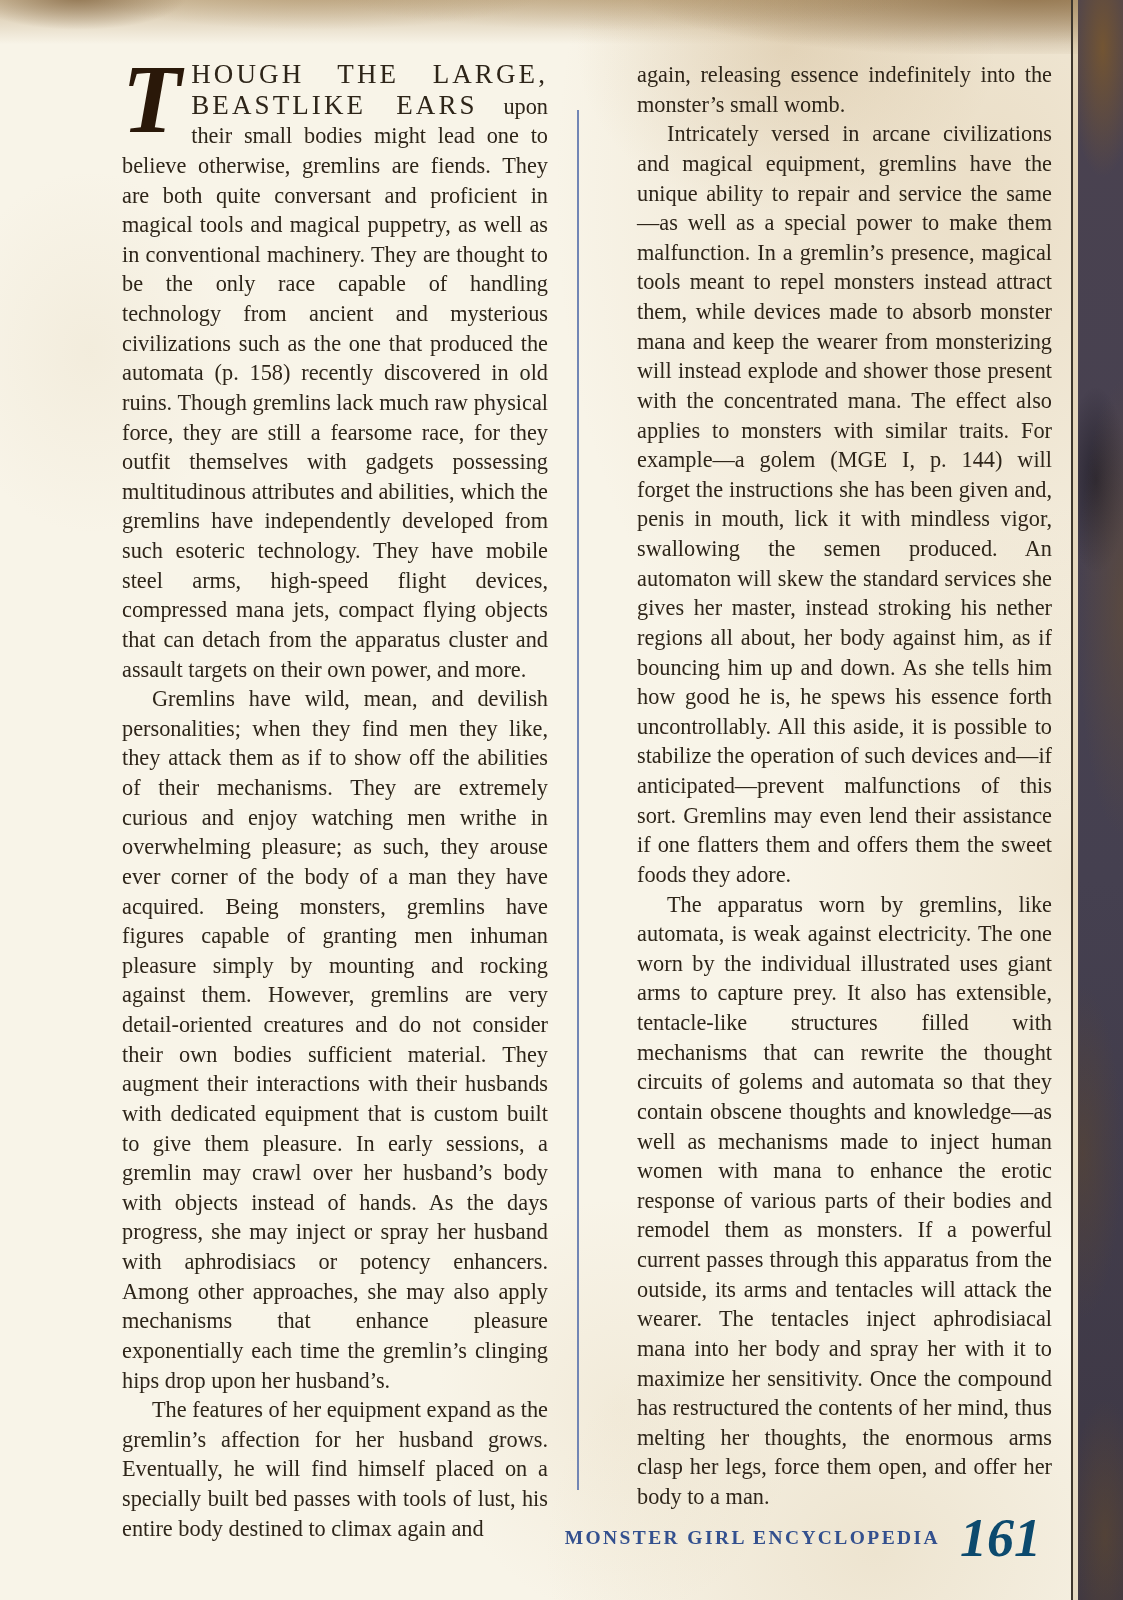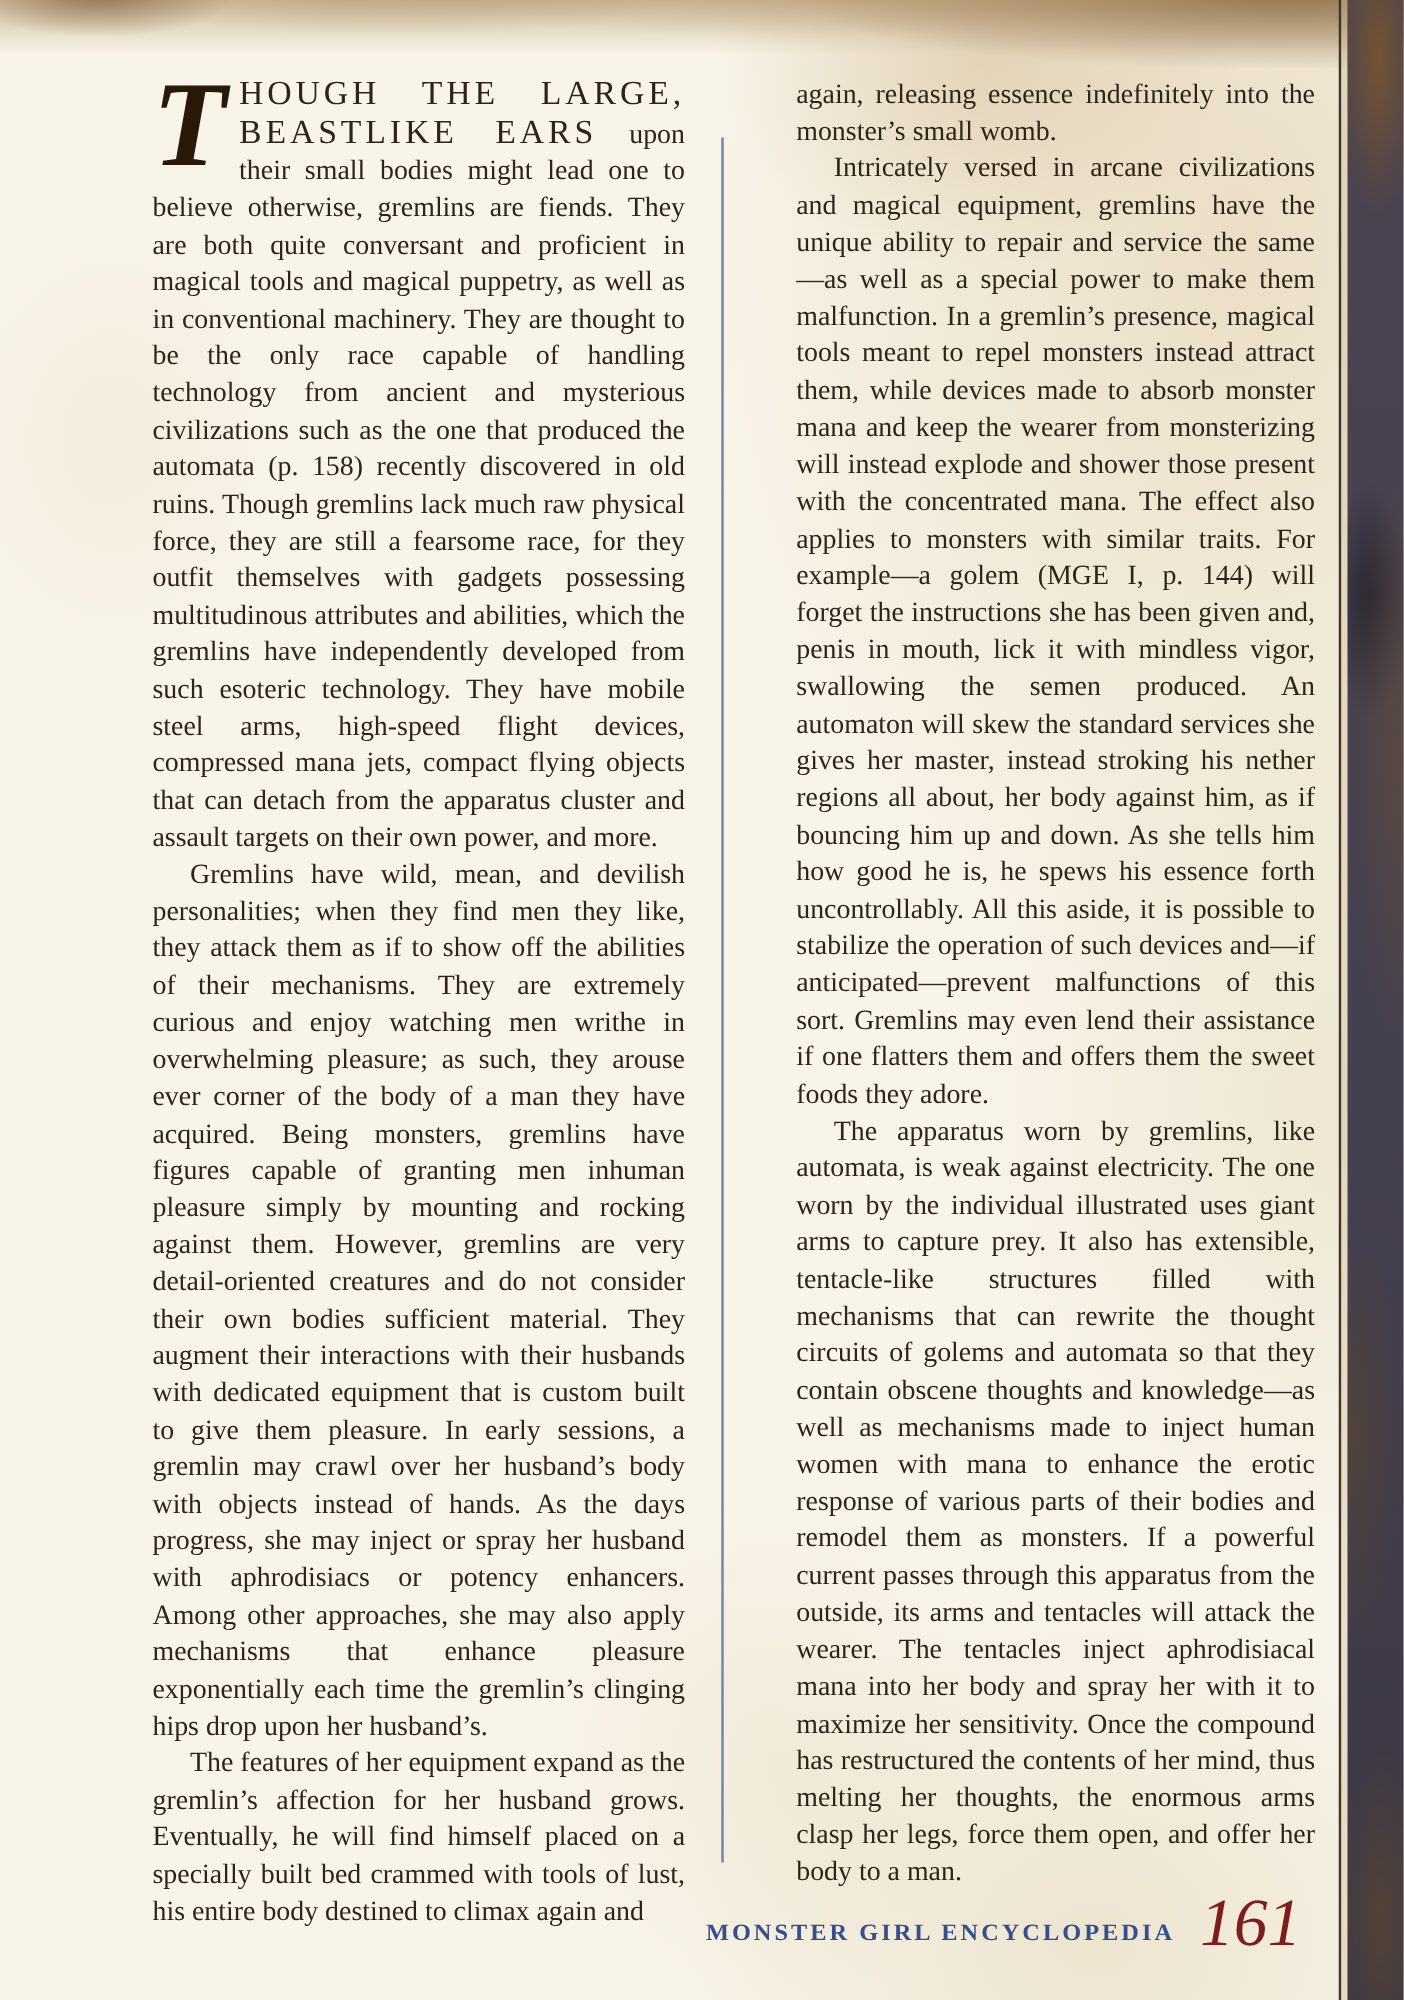--- a/index.html
+++ b/index.html
@@ -86,53 +86,53 @@
 
   .column-divider {
     position: absolute; left: 577px; top: 110px;
     width: 2px; height: 1380px;
     background: #7286b5;
   }
 
   
   .footer {
     position: absolute; top: 1518px; right: 82px;
-    display: flex; align-items: flex-end; gap: 20px;
+    display: flex; align-items: center; gap: 20px;
     color: #33508e;
   }
   .book-title {
     font-size: 19.5px;
     letter-spacing: 2.4px;
     font-weight: bold;
     transform: scaleY(0.96);
   }
   .page-number {
     font-family: "Liberation Serif", serif;
     font-style: italic;
-    font-weight: normal;
+    font-weight: bold;
     font-size: 54px;
     line-height: 40px;
-    color: #7f1d1d;
+    color: #0c4a6e;
   }
 </style>
 </head>
 <body>
 
 <div class="paper-stains"></div>
 <div class="top-band"></div>
 <div class="edge-line"></div>
 <div class="edge-sliver"></div>
 <div class="edge-strip"></div>
 
 <div class="column-divider"></div>
 
 <div class="column col-left">
   <p><span class="dropcap">T</span><span class="opening-caps">HOUGH THE LARGE, BEASTLIKE EARS</span><span> upon their small bodies might lead one to believe otherwise, gremlins are fiends. They are both quite conversant and proficient in magical tools and magical puppetry, as well as in conventional machinery. They are thought to be the only race capable of handling technology from ancient and mysterious civilizations such as the one that produced the automata (p. 158) recently discovered in old ruins. Though gremlins lack much raw physical force, they are still a fearsome race, for they outfit themselves with gadgets possessing multitudinous attributes and abilities, which the gremlins have independently developed from such esoteric technology. They have mobile steel arms, high-speed flight devices, compressed mana jets, compact flying objects that can detach from the apparatus cluster and assault targets on their own power, and more.</span></p>
   <p class="indent">Gremlins have wild, mean, and devilish personalities; when they find men they like, they attack them as if to show off the abilities of their mechanisms. They are extremely curious and enjoy watching men writhe in overwhelming pleasure; as such, they arouse ever corner of the body of a man they have acquired. Being monsters, gremlins have figures capable of granting men inhuman pleasure simply by mounting and rocking against them. However, gremlins are very detail-oriented creatures and do not consider their own bodies sufficient material. They augment their interactions with their husbands with dedicated equipment that is custom built to give them pleasure. In early sessions, a gremlin may crawl over her husband’s body with objects instead of hands. As the days progress, she may inject or spray her husband with aphrodisiacs or potency enhancers. Among other approaches, she may also apply mechanisms that enhance pleasure exponentially each time the gremlin’s clinging hips drop upon her husband’s.</p>
-  <p class="indent">The features of her equipment expand as the gremlin’s affection for her husband grows. Eventually, he will find himself placed on a specially built bed crammed with tools of lust, his entire body destined to climax again and</p>
+  <p class="indent">The features of her equipment expand as the gremlin’s affection for her husband grows. Eventually, he will find himself placed on a specially built bed passes with tools of lust, his entire body destined to climax again and</p>
 </div>
 
 <div class="column col-right">
   <p>again, releasing essence indefinitely into the monster’s small womb.</p>
   <p class="indent"><span>Intricately versed in arcane civilizations and magical equipment, gremlins have the unique ability to repair and service the same—as well as a special power to make them malfunction. In a gremlin’s presence, magical tools meant to repel monsters instead attract them, while devices made to absorb monster mana and keep the wearer from monsterizing will instead explode and shower those present with the concentrated mana. The effect also applies to monsters with similar traits. For example—a golem (MGE I, p. 144) will forget the instructions she has been given and, penis in mouth, lick it with mindless vigor, swallowing the semen produced. An automaton will skew the standard services she gives her master, instead stroking his nether regions all about, her body against him, as if bouncing him up and down. As she tells him how good he is, he spews his essence forth uncontrollably. All this aside, it </span><span class="ital">is</span><span> possible to stabilize the operation of such devices and—if anticipated—prevent malfunctions of this sort. Gremlins may even lend their assistance if one flatters them and offers them the sweet foods they adore.</span></p>
   <p class="indent">The apparatus worn by gremlins, like automata, is weak against electricity. The one worn by the individual illustrated uses giant arms to capture prey. It also has extensible, tentacle-like structures filled with mechanisms that can rewrite the thought circuits of golems and automata so that they contain obscene thoughts and knowledge—as well as mechanisms made to inject human women with mana to enhance the erotic response of various parts of their bodies and remodel them as monsters. If a powerful current passes through this apparatus from the outside, its arms and tentacles will attack the wearer. The tentacles inject aphrodisiacal mana into her body and spray her with it to maximize her sensitivity. Once the compound has restructured the contents of her mind, thus melting her thoughts, the enormous arms clasp her legs, force them open, and offer her body to a man.</p>
 </div>
 
 <div class="footer">
   <span class="book-title">MONSTER GIRL ENCYCLOPEDIA</span>

